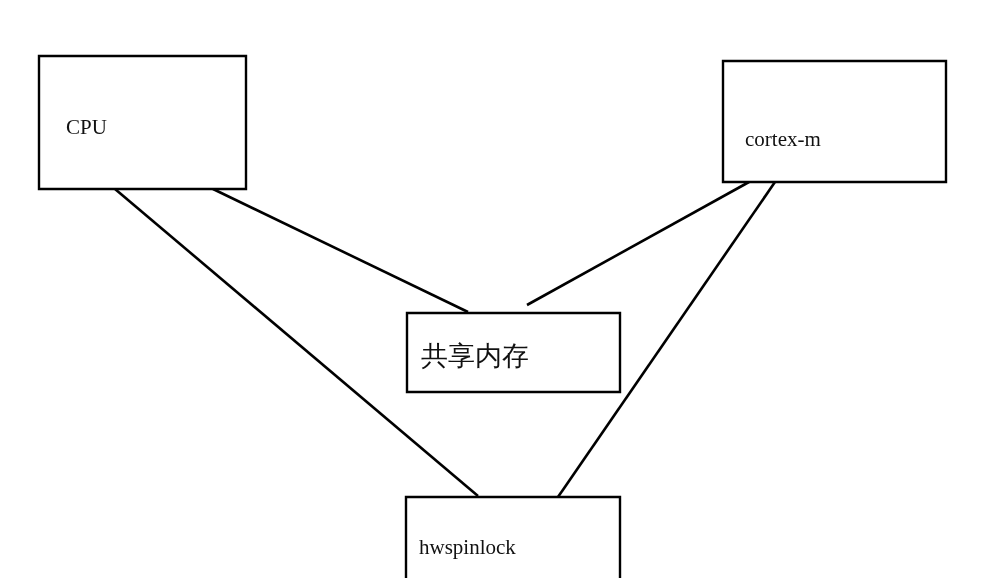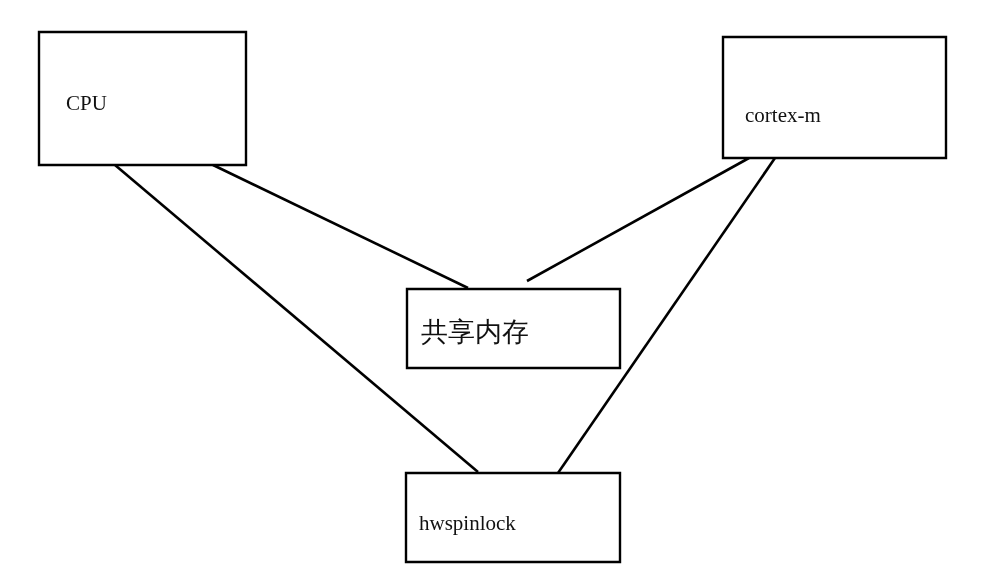--- a/index.html
+++ b/index.html
@@ -12,20 +12,21 @@
     width: 982px;
     height: 578px;
     overflow: hidden;
     font-family: "Liberation Serif", "DejaVu Serif", serif;
   }
   #diagram-root {
     position: relative;
     width: 982px;
     height: 520px;
     background: #ffffff;
+    margin-top: 24px;
   }
   svg.canvas {
     position: absolute;
     left: 0;
     top: 0;
     width: 982px;
     height: 578px;
     display: block;
   }
   .node-box {

